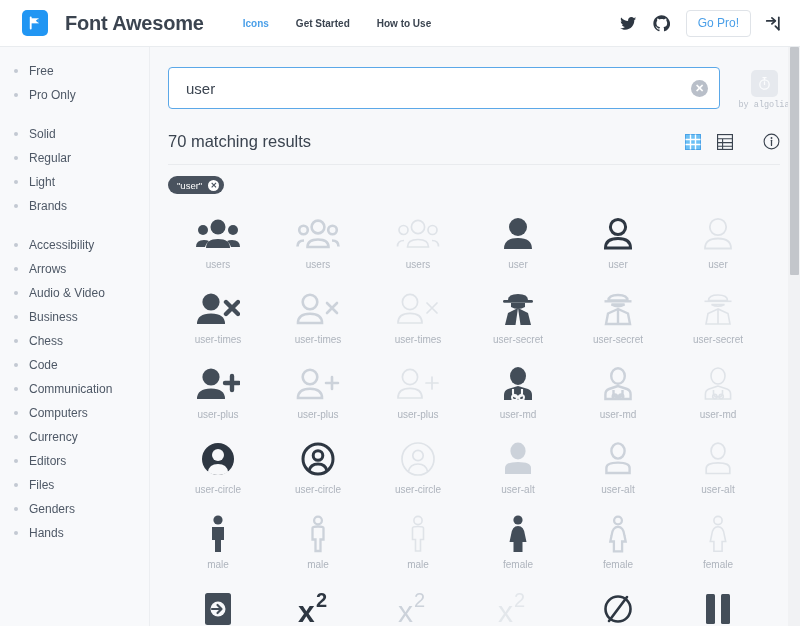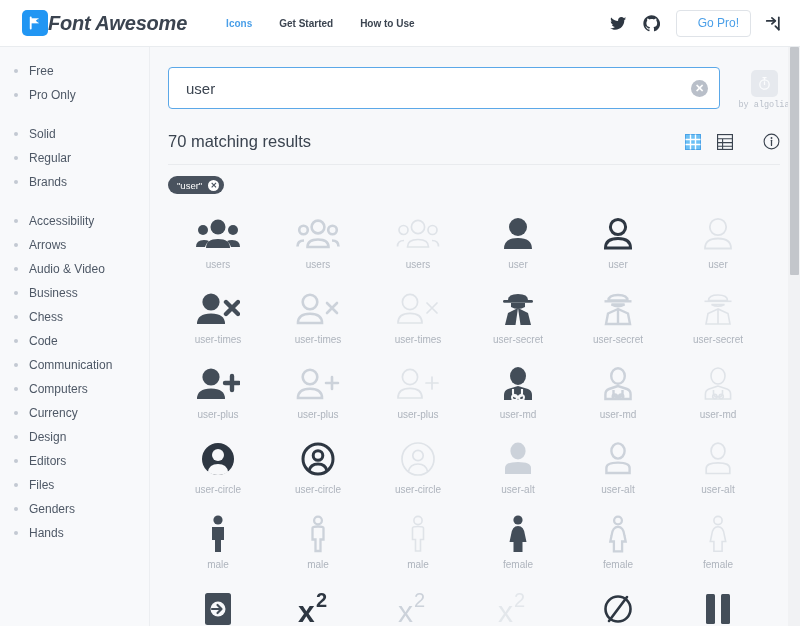--- a/index.html
+++ b/index.html
@@ -21,40 +21,39 @@
     display: flex; align-items: center;
     box-sizing: border-box;
   }
   .brand { display: flex; align-items: center; margin-left: 22px; }
   .logo-box {
     width: 26px; height: 26px; border-radius: 5px;
     background: #2196f3;
     display: flex; align-items: center; justify-content: center;
   }
   .brand-title {
-    margin-left: 0;
+    margin-left: 17px;
     font-size: 20px; font-weight: bold; color: #3b4450;
     letter-spacing: -0.2px;
-    font-style: italic;
   }
   .nav { display: flex; align-items: center; margin-left: 39px; }
   .nav-link {
     font-size: 10px; color: #3b4450; margin-right: 27px;
     white-space: nowrap; cursor: pointer; font-weight: bold;
   }
   .nav-link.active { color: #4a9fe8; }
   .header-right {
     margin-left: auto; margin-right: 14px;
     display: flex; align-items: center;
   }
   .hicon { margin-right: 16px; display: flex; align-items: center; cursor: pointer; }
   .gopro {
     border: 1px solid #dfe3e8; border-radius: 4px;
     background: #fff; color: #4a9fe8;
-    font-size: 12px; padding: 5px 11px 6px 21px;
+    font-size: 12px; padding: 5px 11px 6px 11px;
     margin-right: 14px; cursor: pointer; white-space: nowrap;
   }
 
   
   .sidebar {
     position: absolute; top: 47px; left: 0;
     width: 150px; height: 579px;
     background: #f8f9fb;
     border-right: 1px solid #eceef1;
     box-sizing: border-box;
@@ -231,20 +230,24 @@
       <div class="side-item">
         <span class="side-dot"></span>
         <span class="side-label">Solid</span>
       </div>
       <div class="side-item">
         <span class="side-dot"></span>
         <span class="side-label">Regular</span>
       </div>
       <div class="side-item">
         <span class="side-dot"></span>
+        <span class="side-label">Light</span>
+      </div>
+      <div class="side-item">
+        <span class="side-dot"></span>
         <span class="side-label">Brands</span>
       </div>
     </div>
 
     <div class="side-group">
       <div class="side-item">
         <span class="side-dot"></span>
         <span class="side-label">Accessibility</span>
       </div>
       <div class="side-item">
@@ -271,24 +274,20 @@
         <span class="side-dot"></span>
         <span class="side-label">Communication</span>
       </div>
       <div class="side-item">
         <span class="side-dot"></span>
         <span class="side-label">Computers</span>
       </div>
       <div class="side-item">
         <span class="side-dot"></span>
         <span class="side-label">Currency</span>
-      </div>
-      <div class="side-item">
-        <span class="side-dot"></span>
-        <span class="side-label">Design</span>
       </div>
       <div class="side-item">
         <span class="side-dot"></span>
         <span class="side-label">Editors</span>
       </div>
       <div class="side-item">
         <span class="side-dot"></span>
         <span class="side-label">Files</span>
       </div>
       <div class="side-item">

